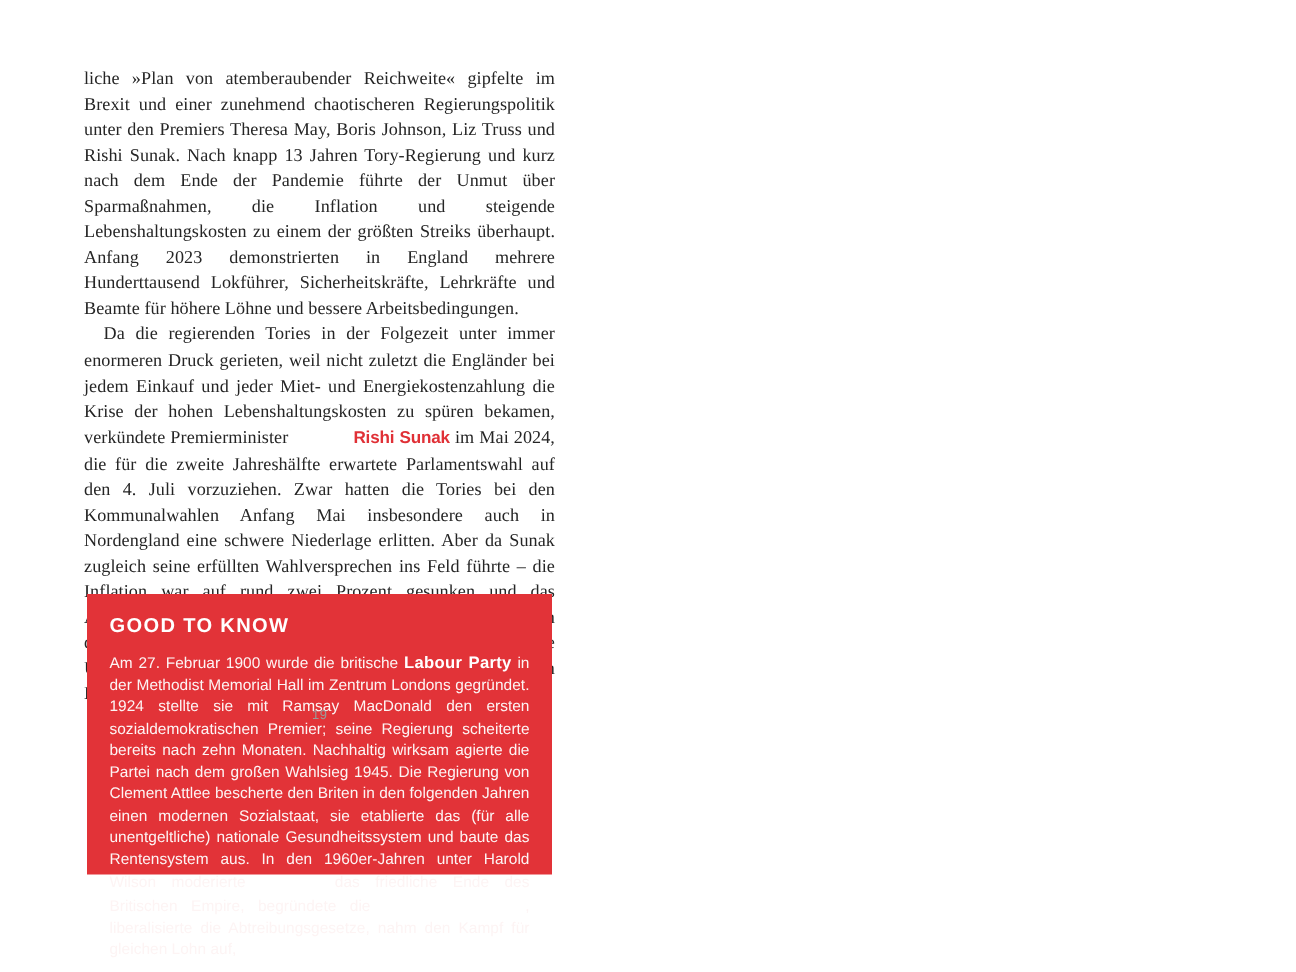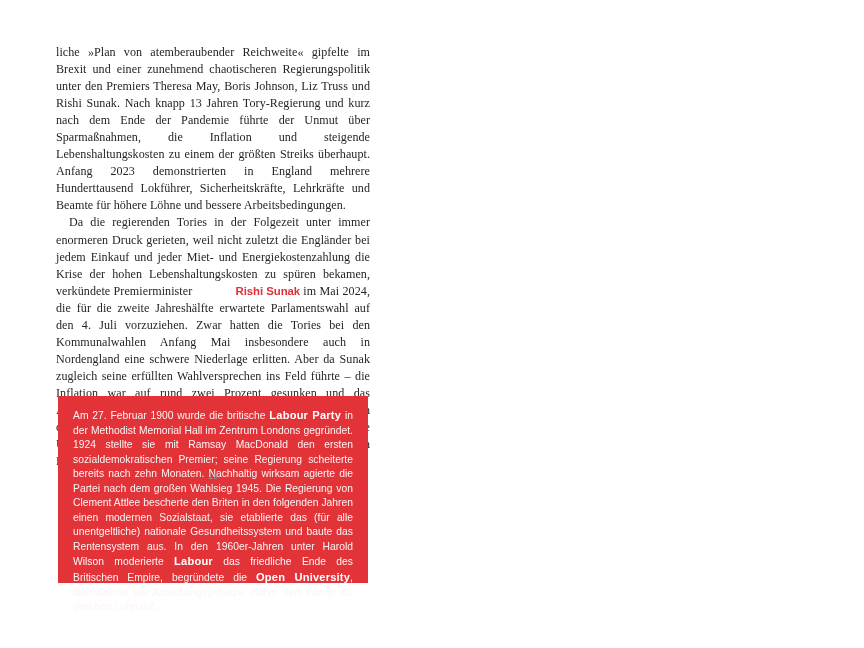--- a/index.html
+++ b/index.html
@@ -123,20 +123,21 @@
 <div class="spread">
 
   <div class="page page-left">
 
     <div class="column">
       <p class="body">liche »Plan von atemberaubender Reichweite« gipfelte im Brexit und einer zunehmend chaotischeren Regierungspolitik unter den Premiers Theresa May, Boris Johnson, Liz Truss und Rishi Sunak. Nach knapp 13 Jahren <span class="ital">Tory</span>-Regierung und kurz nach dem Ende der Pandemie führte der Unmut über Sparmaßnahmen, die Inflation und steigende Lebenshaltungskosten zu einem der größten Streiks überhaupt. Anfang 2023 demonstrierten in England mehrere Hunderttausend Lokführer, Sicherheitskräfte, Lehrkräfte und Beamte für höhere Löhne und bessere Arbeitsbedingungen.</p>
       <p class="body">Da die regierenden <span class="ital">Tories</span> in der Folgezeit unter immer enormeren Druck gerieten, weil nicht zuletzt die Engländer bei jedem Einkauf und jeder Miet- und Energiekostenzahlung die Krise der hohen Lebenshaltungskosten zu spüren bekamen, verkündete Premierminister <span class="hl">Rishi Sunak</span> im Mai 2024, die für die zweite Jahreshälfte erwartete Parlamentswahl auf den 4. Juli vorzuziehen. Zwar hatten die Tories bei den Kommunalwahlen Anfang Mai insbesondere auch in Nordengland eine schwere Niederlage erlitten. Aber da Sunak zugleich seine erfüllten Wahlversprechen ins Feld führte – die Inflation war auf rund zwei Prozent gesunken und das Abschieben von Flüchtlingen nach Ruanda parlamentarisch durchgesetzt – hoffte er wohl auf das im Wahlkampf gelingende Überholen der in Umfragen als haushoher Favorit geltenden <span class="ital">Labour Party</span> unter Parteichef <span class="hl">Keir Starmer</span>.</p>
     </div>
 
     <div class="redbox redbox-left">
+      <div class="gtk-title">GOOD TO KNOW</div>
       <p class="boxtext">Am 27. Februar 1900 wurde die britische <span class="boxbold">Labour Party</span> in der Methodist Memorial Hall im Zentrum Londons gegründet. 1924 stellte sie mit Ramsay MacDonald den ersten sozialdemokratischen Premier; seine Regierung scheiterte bereits nach zehn Monaten. Nachhaltig wirksam agierte die Partei nach dem großen Wahlsieg 1945. Die Regierung von Clement Attlee bescherte den Briten in den folgenden Jahren einen modernen Sozialstaat, sie etablierte das (für alle unentgeltliche) nationale Gesundheitssystem und baute das Rentensystem aus. In den 1960er-Jahren unter Harold Wilson moderierte <span class="boxbold">Labour</span> das friedliche Ende des Britischen Empire, begründete die <span class="boxbold">Open University</span>, liberalisierte die Abtreibungsgesetze, nahm den Kampf für gleichen Lohn auf,</p>
     </div>
 
     <div class="folio folio-left">19</div>
   </div>
 
   <div class="page page-right">
 
     
 

